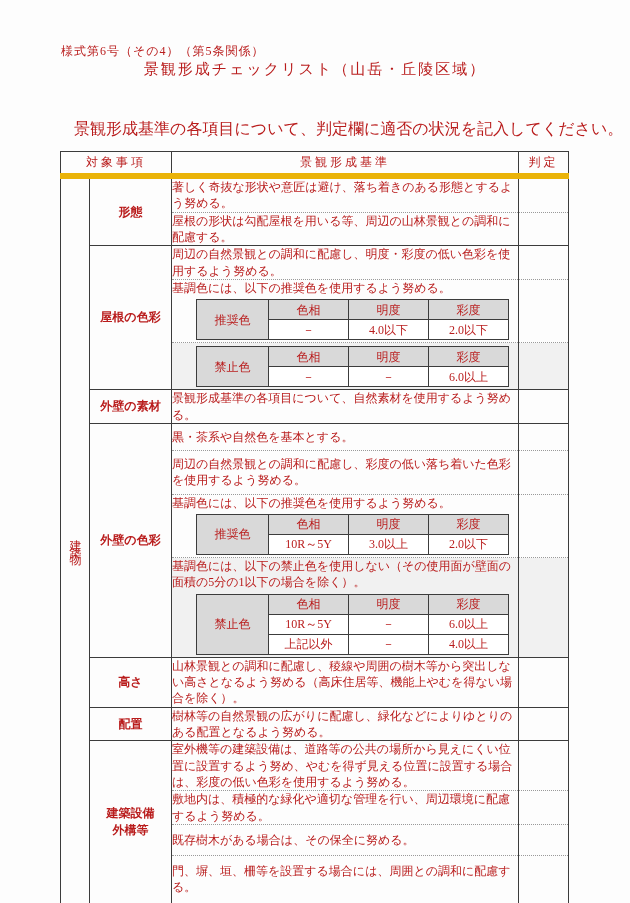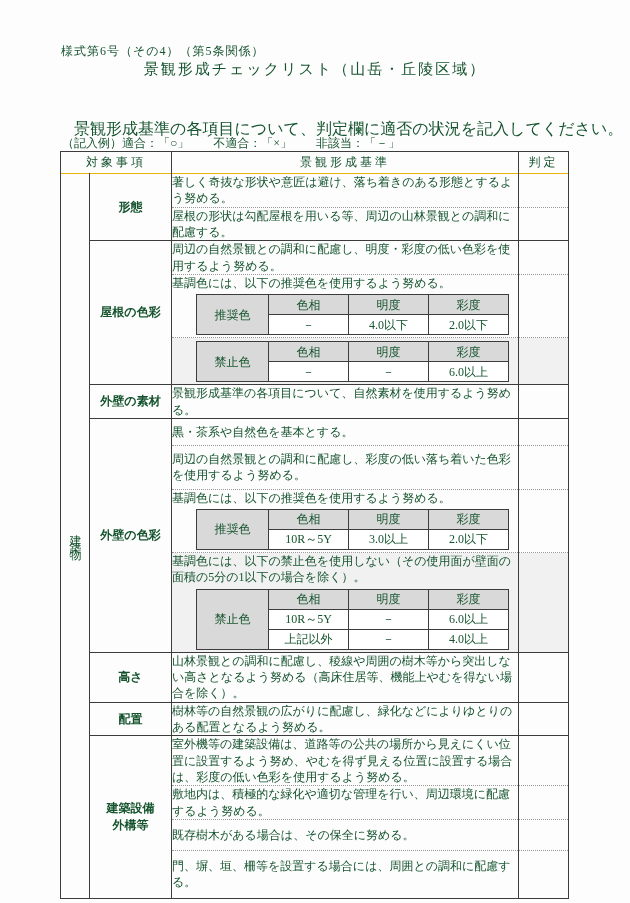--- a/index.html
+++ b/index.html
@@ -1,36 +1,36 @@
 <!DOCTYPE html>
 <html lang="ja"><head>
 <meta charset="utf-8">
 <style>
   html,body { margin:0; padding:0; background:#e8e8e8; }
   .page {
     position:relative; width:630px; height:903px; margin:0 auto;
     background:#fdfdfd; overflow:hidden;
-    font-family:"Liberation Serif","DejaVu Serif",serif; color:#14532d;
+    font-family:"Liberation Serif","DejaVu Serif",serif; color:#b91c1c;
   }
   .form-number { position:absolute; top:43px; left:61px; font-size:12px; letter-spacing:1px; }
   .doc-title  { position:absolute; top:60px; left:0; width:630px; text-align:center; font-size:15px; letter-spacing:2px; }
   .instruction{ position:absolute; top:119px; left:74px; font-size:16px; }
   .example    { position:absolute; top:135px; left:62px; font-size:12px; }
 
   table.main {
     position:absolute; top:151px; left:60px;
     border-collapse:collapse; table-layout:fixed; width:508px;
     border:1px solid #3c3c3c;
   }
   table.main td {
     border-left:1px solid #3c3c3c; border-right:1px solid #3c3c3c;
     border-top:0; border-bottom:0;
     font-size:12px; vertical-align:middle; padding:0;
   }
-  tr.hdr    { border-bottom:1px solid #eab308; }
+  tr.hdr    { border-bottom:6px solid #eab308; }
   tr.hdr td { text-align:center; padding:2px 0; letter-spacing:3px; }
   tr.r      { border-top:1px solid #3c3c3c; }
   tr.sub    { border-top:1px dotted #9a9a9a; }
   tr.shade td { background:#f1f1f1; }
 
   td.group  { text-align:center; vertical-align:middle; }
   .vtext    { writing-mode:vertical-rl; text-orientation:upright; margin:0 auto; letter-spacing:7px; font-size:12px; }
   td.cat    { text-align:center; white-space:pre-line; line-height:1.4; padding:2px 1px;font-weight:bold; }
   td.crit   { padding:2px 6px 3px 7px; line-height:1.36; text-align:left; }
   td.crit.vpad-s { padding-top:5px; padding-bottom:5px; }
@@ -44,21 +44,20 @@
   table.ct td.hd, table.ct td.lbl { background:#d9d9d9; }
 </style>
 </head>
 <body>
 
 <div class="page">
 
   <div class="form-number">様式第6号（その4）（第5条関係）</div>
   <div class="doc-title">景観形成チェックリスト（山岳・丘陵区域）</div>
   <div class="instruction">景観形成基準の各項目について、判定欄に適否の状況を記入してください。</div>
-  <div class="example">（記入例）適合：「○」　　不適合：「×」　　非該当：「－」</div>
 
   <table class="main">
     <colgroup>
       <col style="width:29px">
         <col style="width:82px">
         <col style="width:347px">
         <col style="width:50px">
     </colgroup>
 
     <tbody>

